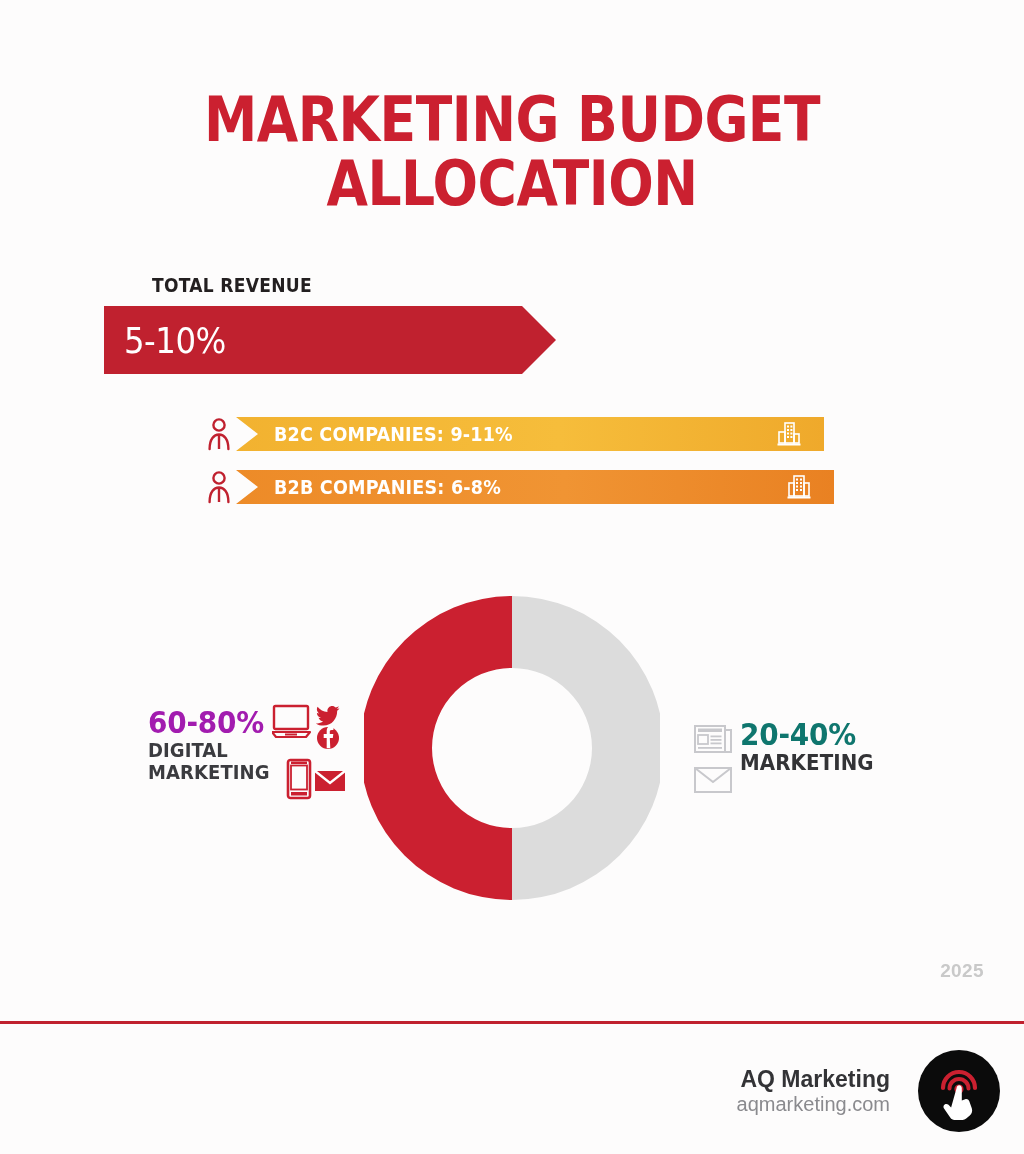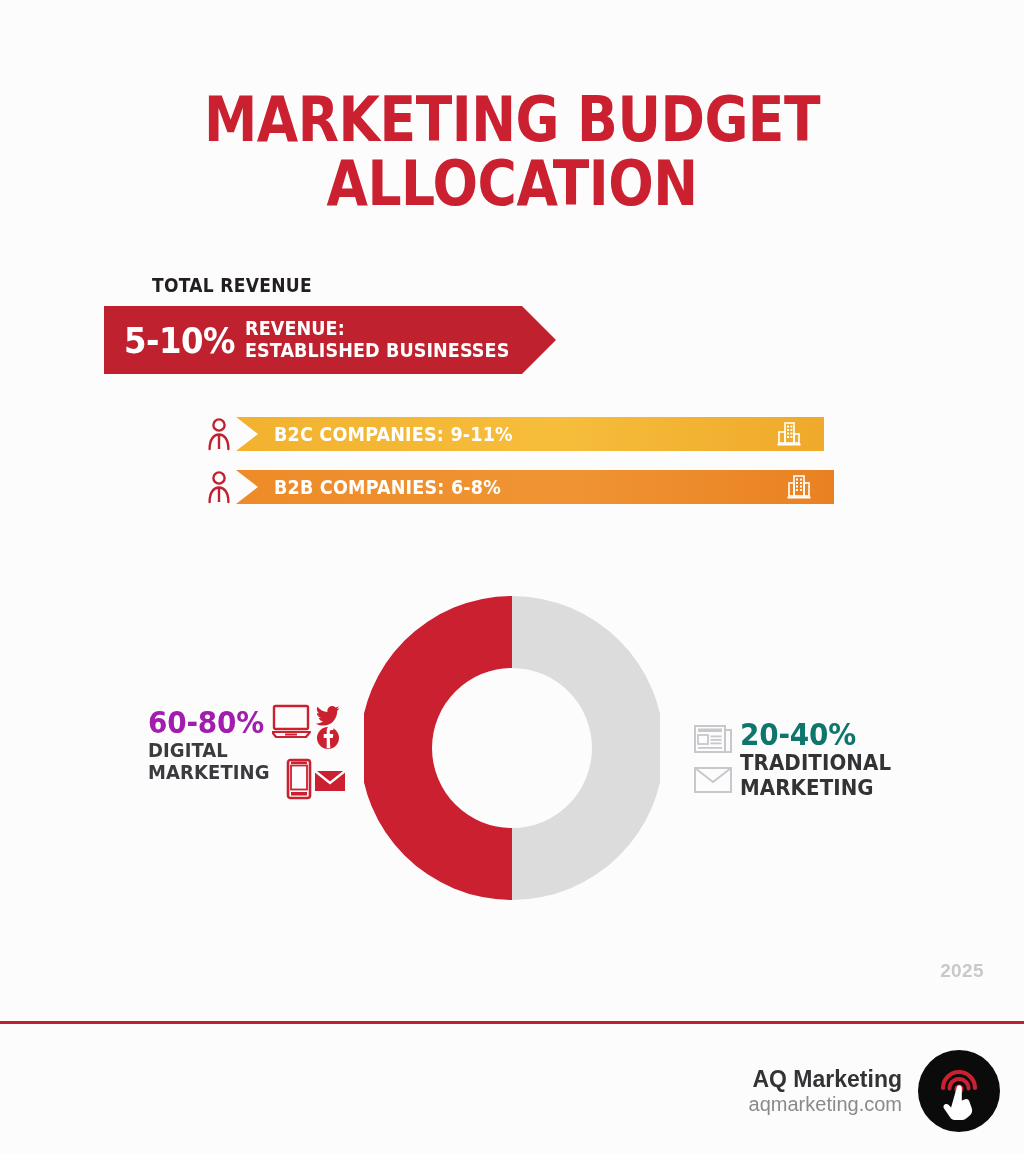--- a/index.html
+++ b/index.html
@@ -77,21 +77,21 @@
     margin-left: -3px;
     background: #20A3DC;
     display: flex;
     align-items: center;
     padding-left: 44px;
     clip-path: polygon(22px 0, 100% 0, 100% 100%, 22px 100%, 100% 100%, 22px 100%, 56px 50%);
     color: #fff;
   }
   .seg-big {
     font-family: "Liberation Sans Narrow", "DejaVu Sans Condensed", "Liberation Sans", sans-serif;
-    font-weight: 700;
+    font-weight: 400;
     font-size: 36px;
     letter-spacing: -0.5px;
     margin-right: 10px;
     white-space: nowrap;
   }
   .seg-lines {
     font-family: "Liberation Sans Narrow", "DejaVu Sans Condensed", "Liberation Sans", sans-serif;
     font-weight: 700;
     font-size: 19.5px;
     line-height: 1.12;
@@ -256,21 +256,21 @@
     width: 1024px;
     height: 3px;
     background: #C0212F;
   }
   .footer {
     position: absolute;
     right: 24px;
     top: 1050px;
     display: flex;
     align-items: center;
-    gap: 16px;
+    gap: 28px;
   }
   .footer-text { text-align: right; }
   .footer-name {
     font-family: "Liberation Sans", sans-serif;
     font-weight: 700;
     font-size: 23px;
     color: #333336;
     line-height: 1.15;
   }
   .footer-url {
@@ -290,24 +290,20 @@
   <div class="title-block">
     <div class="title-line">MARKETING BUDGET</div>
     <div class="title-line">ALLOCATION</div>
   </div>
 
   <div class="total-revenue-label">TOTAL REVENUE</div>
 
   <div class="arrow-banner">
     <div class="arrow-seg-red">
       <span class="seg-big">5-10%</span>
-      <span class="seg-lines">
-        <span>REVENUE:</span><br>
-        <span>ESTABLISHED BUSINESSES</span>
-      </span>
     </div>
   </div>
 
   <div class="company-row b2c">
     <svg class="person-icon" viewBox="0 0 26 34">
       <circle cx="13" cy="8" r="5.6" fill="none" stroke="#C0212F" stroke-width="2.4"></circle>
       <path d="M3.6 32 C3.6 22 8 17.5 13 17.5 C18 17.5 22.4 22 22.4 32" fill="none" stroke="#C0212F" stroke-width="2.4" stroke-linecap="round"></path>
       <line x1="13" y1="18" x2="13" y2="32" stroke="#C0212F" stroke-width="2.4"></line>
     </svg>
     <div class="bar b2c">
@@ -387,21 +383,20 @@
     <rect x="6" y="7.5" width="16" height="24" fill="none" stroke="#CB2030" stroke-width="1.8"></rect>
     <rect x="6" y="3.5" width="16" height="2.5" fill="#CB2030"></rect>
     <rect x="6" y="34" width="16" height="3.5" fill="#CB2030"></rect>
 
     <rect x="30" y="13" width="30" height="20" fill="#CB2030"></rect>
     <path d="M30 13 L45 25 L60 13" fill="none" stroke="#ffffff" stroke-width="2.4"></path>
   </svg>
 
   <div class="label-right">
     <div class="big">20-40%</div>
-    <div class="sub">TRADITIONAL</div>
     <div class="sub">MARKETING</div>
   </div>
 
   <svg class="right-icons" viewBox="0 0 42 78">
 
     <path d="M3 8 h30 v26 h-30 z" fill="none" stroke="#C8C8CC" stroke-width="2"></path>
     <path d="M33 12 h6 v22 h-6" fill="none" stroke="#C8C8CC" stroke-width="2"></path>
     <rect x="6" y="10.5" width="24" height="3.5" fill="#C8C8CC"></rect>
     <rect x="6" y="17" width="10" height="9" fill="none" stroke="#C8C8CC" stroke-width="1.8"></rect>
     <rect x="18.5" y="17.5" width="11" height="1.8" fill="#C8C8CC"></rect>

